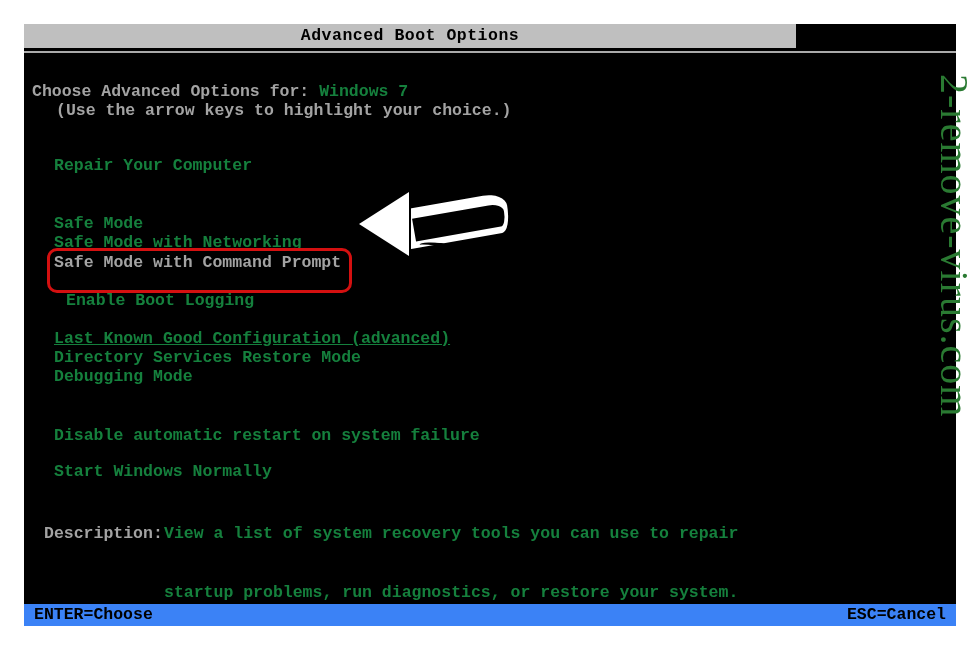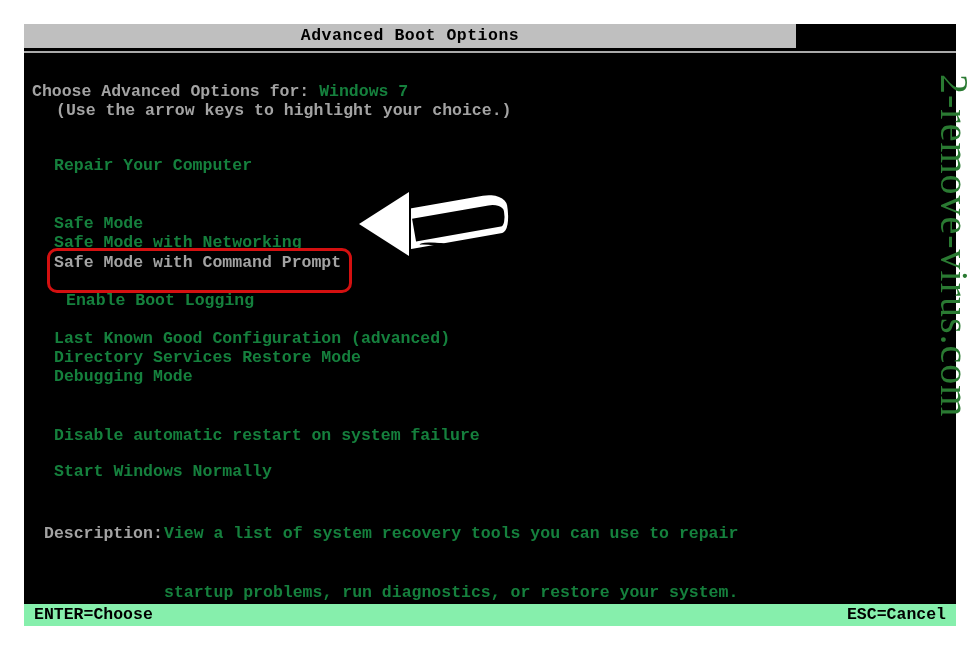--- a/index.html
+++ b/index.html
@@ -9,21 +9,21 @@
   .screen { position:relative; width:932px; height:602px; left:24px; top:24px; background:#000; color:#a3a3a3; }
 
   .title-bar { position:absolute; left:0; top:0; width:772px; height:24px; background:#bfbfbf; text-align:center; color:#000; line-height:24px; letter-spacing:0.5px; }
   .line-under-title { position:absolute; left:0; top:27px; width:932px; height:2px; background:#aaa; }
 
   .at { position:absolute; white-space:pre; }
   .white { color:#15803d; }
 
   .highlight { position:absolute; border:3px solid #d41010; border-radius:10px; padding:2px 8px 18px 4px; white-space:pre; color:#a3a3a3; }
 
-  .footer { position:absolute; left:0; bottom:0; width:932px; height:22px; background:#86efac; color:#000; line-height:22px; }
+  .footer { position:absolute; left:0; bottom:0; width:932px; height:22px; background:#3b82f6; color:#000; line-height:22px; }
   .footer .fl { position:absolute; left:10px; }
   .footer .fr { position:absolute; right:10px;margin-left:12px; }
 
   
   .wm { position:absolute; right:2px; top:124px; width:50px; height:500px; color:#2a7a32; font-family:Georgia,serif; font-weight:normal; font-size:40px; transform:rotate(90deg); transform-origin:right top; white-space:nowrap; letter-spacing:1px; }
 
   
   .arrow-wrap { position:absolute; left:335px; top:132px; width:170px; height:110px; }
   .arrow-head { position:absolute; left:0; top:36px; width:0;height:0; border-top:32px solid transparent; border-bottom:32px solid transparent; border-right:50px solid #fff; filter: drop-shadow(2px 0 0 #000) drop-shadow(-2px 0 0 #000) drop-shadow(0 2px 0 #000) drop-shadow(0 -2px 0 #000); }
   .arrow-body { position:absolute; left:38px; top:42px; width:115px; height:46px; background:#fff; border:3px solid #000; border-left:none; border-radius:0 60px 30px 0 / 0 40px 70px 0; transform:rotate(-10deg); }
@@ -46,21 +46,21 @@
   <div class="at" style="left:8px; top:77px;margin-left:24px;">(Use the arrow keys to highlight your choice.)</div>
 
   <div class="at white" style="left:30px; top:132px;">Repair Your Computer</div>
 
   <div class="at white" style="left:30px; top:190px;">Safe Mode</div>
   <div class="at white" style="left:30px; top:209px;">Safe Mode with Networking</div>
 
   <div class="highlight" style="left:23px; top:224px;">Safe Mode with Command Prompt</div>
 
   <div class="at white" style="left:30px; top:267px;margin-left:12px;">Enable Boot Logging</div>
-  <div class="at white" style="left:30px; top:305px;">Last Known Good Configuration (advanced)</div>
+  <div class="at white" style="left:30px; top:305px;text-decoration:underline;">Last Known Good Configuration (advanced)</div>
   <div class="at white" style="left:30px; top:324px;">Directory Services Restore Mode</div>
   <div class="at white" style="left:30px; top:343px;">Debugging Mode</div>
   <div class="at white" style="left:30px; top:362px;margin-top:40px;">Disable automatic restart on system failure</div>
 
   <div class="at white" style="left:30px; top:438px;">Start Windows Normally</div>
 
   <div class="at" style="left:20px; top:500px;">Description:</div>
   <div class="at white" style="left:140px; top:500px;">View a list of system recovery tools you can use to repair</div>
   <div class="at white" style="left:140px; top:519px;margin-top:40px;">startup problems, run diagnostics, or restore your system.</div>
 

